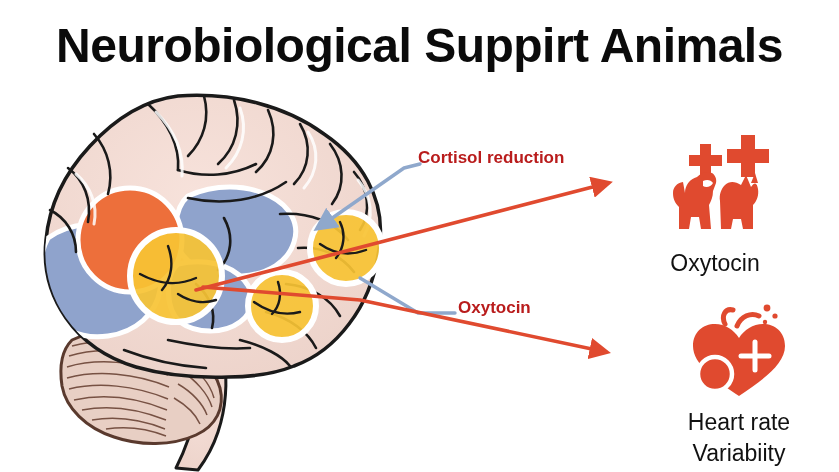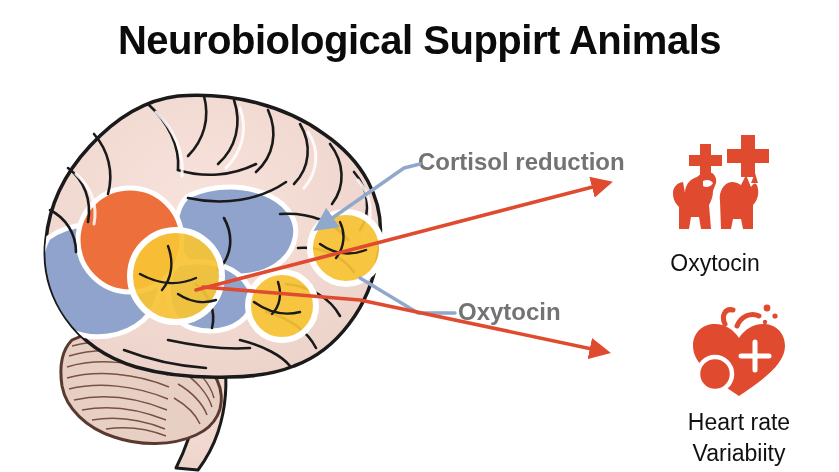--- a/index.html
+++ b/index.html
@@ -20,42 +20,42 @@
 
   
   #title {
     position: absolute;
     left: 0;
     top: 18px;
     width: 839px;
     text-align: center;
     font-family: "Liberation Sans", sans-serif;
     font-weight: bold;
-    font-size: 40px;
+    font-size: 48px;
     letter-spacing: -0.5px;
     color: #0b0b0b;
     white-space: nowrap;
   }
 
   
   #brain-figure {
     position: absolute;
     left: 28px;
     top: 88px;
     width: 370px;
     height: 384px;
   }
 
   
   .annot-label {
     position: absolute;
     font-family: "Liberation Sans", sans-serif;
     font-weight: bold;
-    font-size: 24px;
-    color: #737373;
+    font-size: 17px;
+    color: #b91c1c;
     white-space: nowrap;
   }
   #label-cortisol { left: 418px; top: 148px; }
   #label-oxytocin-brain { left: 458px; top: 298px; }
 
   
   #connectors {
     position: absolute;
     left: 0;
     top: 0;

